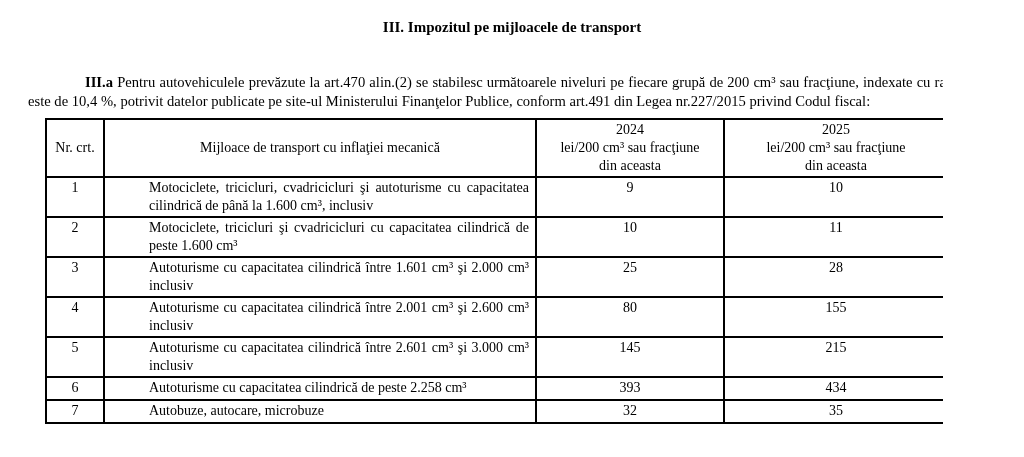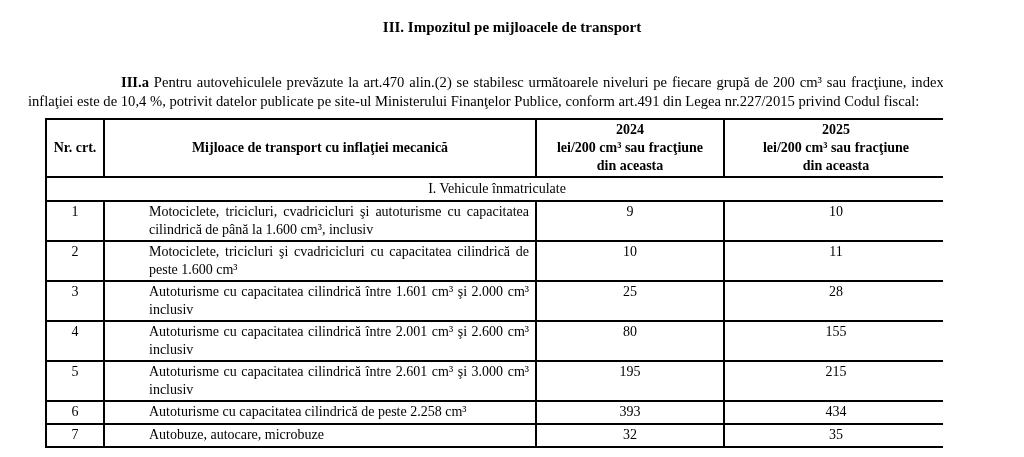--- a/index.html
+++ b/index.html
@@ -8,34 +8,34 @@
     color:#000000; font-family:"Liberation Serif", serif; overflow:hidden;
   }
   .doc-title {
     position:absolute; top:19px; left:0; width:1024px;
     text-align:center; font-weight:bold; font-size:15px;
   }
   .intro {
     position:absolute; top:58px; left:28px; width:978px;
     font-size:14.6px; line-height:19.5px; text-align:justify; text-indent:57px;
   }
-  .intro .lead { font-weight:bold;margin-left:36px; }
+  .intro .lead { font-weight:bold; }
   table.tax-table {
     position:absolute; top:118px; left:45px; width:902px;
     border-collapse:collapse; table-layout:fixed;
     font-size:14px; color:#000;
   }
   .tax-table col.c-nr   { width:58px; }
   .tax-table col.c-desc { width:432px; }
   .tax-table col.c-2024 { width:188px; }
   .tax-table col.c-2025 { width:224px; }
   .tax-table th, .tax-table td {
     border:2px solid #000000; padding:1px 6px; overflow:hidden;
   }
-  .tax-table th { font-weight:bold; text-align:center; vertical-align:middle; }
+  .tax-table th { font-weight:normal; text-align:center; vertical-align:middle; }
   .tax-table tr.header-row { height:57px; }
   .tax-table th .hdr-line { display:block; line-height:18px; }
   .tax-table tr.section-row td {
     height:20px; text-align:center; vertical-align:middle;
     line-height:16px; padding:1px 4px;
   }
   .tax-table tr.data-row { height:40px; }
   .tax-table tr.data-row-short { height:23px; }
   .tax-table td.cell-nr {
     text-align:center; vertical-align:top; line-height:18px;
@@ -72,23 +72,20 @@
           <span class="hdr-line">lei/200 cm³ sau fracţiune</span>
           <span class="hdr-line">din aceasta</span>
         </th>
         <th>
           <span class="hdr-line">2025</span>
           <span class="hdr-line">lei/200 cm³ sau fracţiune</span>
           <span class="hdr-line">din aceasta</span>
         </th>
       </tr>
 
-      <tr class="section-row">
-        <td colspan="4">I. Vehicule înmatriculate</td>
-      </tr>
 
       <tr class="data-row">
         <td class="cell-nr">1</td>
         <td class="cell-desc">Motociclete, tricicluri, cvadricicluri şi autoturisme cu capacitatea cilindrică de până la 1.600 cm³, inclusiv</td>
         <td class="cell-val">9</td>
         <td class="cell-val">10</td>
       </tr>
       <tr class="data-row">
         <td class="cell-nr">2</td>
         <td class="cell-desc">Motociclete, tricicluri şi cvadricicluri cu capacitatea cilindrică de peste 1.600 cm³</td>
@@ -103,21 +100,21 @@
       </tr>
       <tr class="data-row">
         <td class="cell-nr">4</td>
         <td class="cell-desc">Autoturisme cu capacitatea cilindrică între 2.001 cm³ şi 2.600 cm³ inclusiv</td>
         <td class="cell-val">80</td>
         <td class="cell-val">155</td>
       </tr>
       <tr class="data-row">
         <td class="cell-nr">5</td>
         <td class="cell-desc">Autoturisme cu capacitatea cilindrică între 2.601 cm³ şi 3.000 cm³ inclusiv</td>
-        <td class="cell-val">195</td>
+        <td class="cell-val">145</td>
         <td class="cell-val">215</td>
       </tr>
       <tr class="data-row-short">
         <td class="cell-nr">6</td>
         <td class="cell-desc">Autoturisme cu capacitatea cilindrică de peste 2.258 cm³</td>
         <td class="cell-val">393</td>
         <td class="cell-val">434</td>
       </tr>
       <tr class="data-row-short">
         <td class="cell-nr">7</td>

